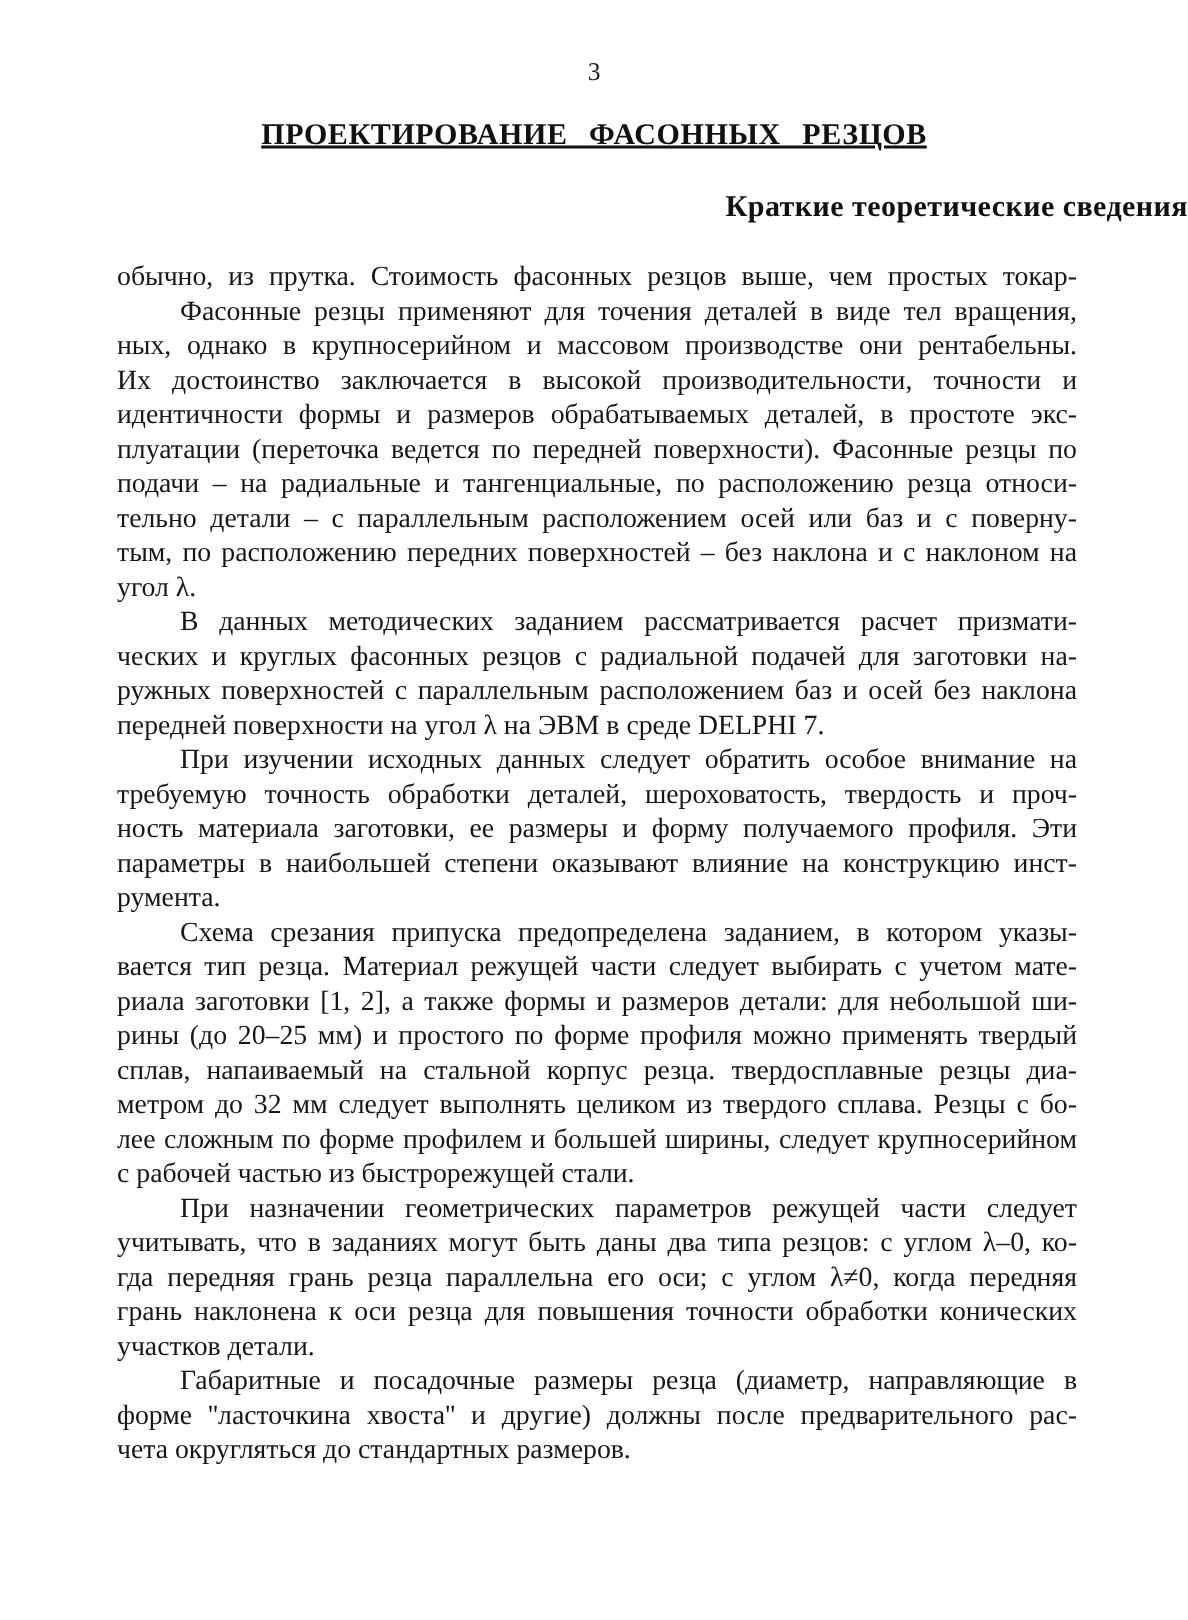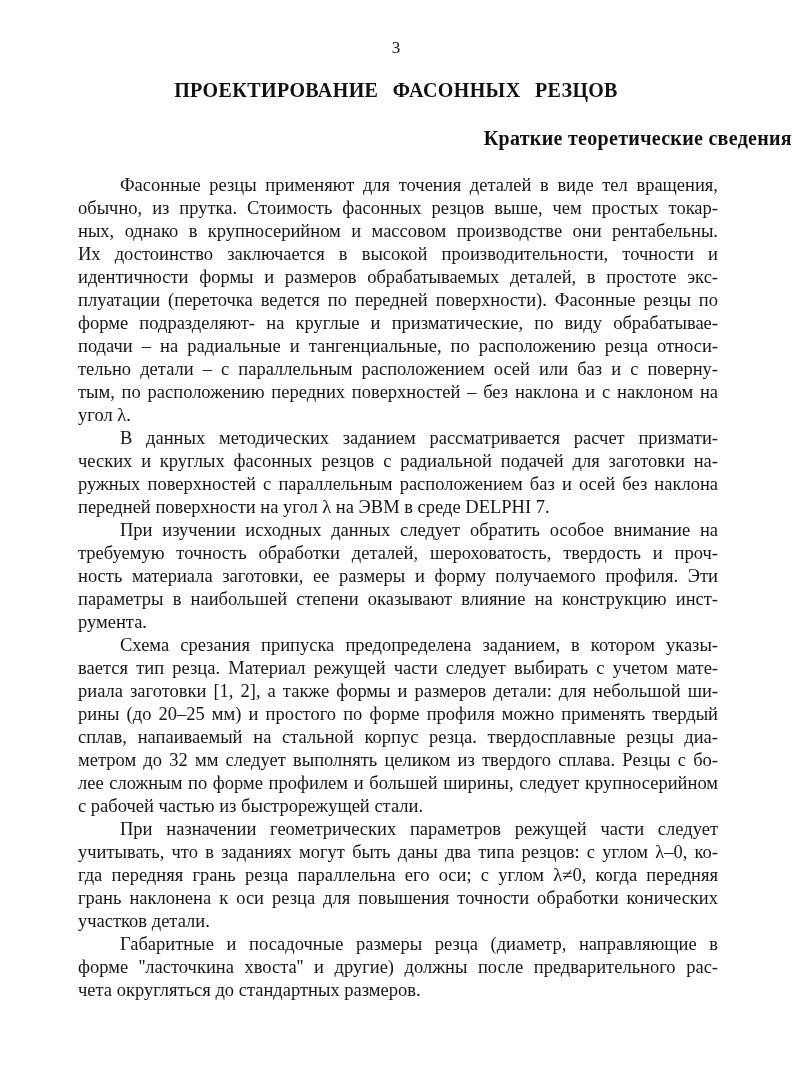--- a/index.html
+++ b/index.html
@@ -30,20 +30,21 @@
     top: 79px;
     left: 0;
     width: 100%;
     margin: 0;
     text-align: center;
     font-size: 20px;
     font-weight: 700;
     letter-spacing: 0.4px;
     word-spacing: 9px;
     color: #111111;
+    text-decoration: underline;
   }
   .doc-subtitle {
     position: absolute;
     top: 127px;
     left: 0;
     width: 100%;
     margin: 0;
     text-align: right;
     font-size: 20px;
     font-weight: 700;
@@ -78,27 +79,26 @@
 </style>
 </head>
 <body>
 
 <div class="page">
   <div class="page-number">3</div>
   <h1 class="doc-title">ПРОЕКТИРОВАНИЕ ФАСОННЫХ РЕЗЦОВ</h1>
   <h2 class="doc-subtitle">Краткие теоретические сведения</h2>
   <div class="body-text" id="body-text">
       <div class="paragraph">
+        <div class="line">обычно, из прутка. Стоимость фасонных резцов выше, чем простых токар-</div>
         <div class="line first">Фасонные резцы применяют для точения деталей в виде тел вращения,</div>
-        <div class="line">обычно, из прутка. Стоимость фасонных резцов выше, чем простых токар-</div>
         <div class="line">ных, однако в крупносерийном и массовом производстве они рентабельны.</div>
         <div class="line">Их достоинство заключается в высокой производительности, точности и</div>
         <div class="line">идентичности формы и размеров обрабатываемых деталей, в простоте экс-</div>
         <div class="line">плуатации (переточка ведется по передней поверхности). Фасонные резцы по</div>
-        <div class="line">форме подразделяют- на круглые и призматические, по виду обрабатывае-</div>
         <div class="line">подачи – на радиальные и тангенциальные, по расположению резца относи-</div>
         <div class="line">тельно детали – с параллельным расположением осей или баз и с поверну-</div>
         <div class="line">тым, по расположению передних поверхностей – без наклона и с наклоном на</div>
         <div class="line last">угол λ.</div>
       </div>
       <div class="paragraph">
         <div class="line first">В данных методических заданием рассматривается расчет призмати-</div>
         <div class="line">ческих и круглых фасонных резцов с радиальной подачей для заготовки на-</div>
         <div class="line">ружных поверхностей с параллельным расположением баз и осей без наклона</div>
         <div class="line last">передней поверхности на угол λ на ЭВМ в среде DELPHI 7.</div>

